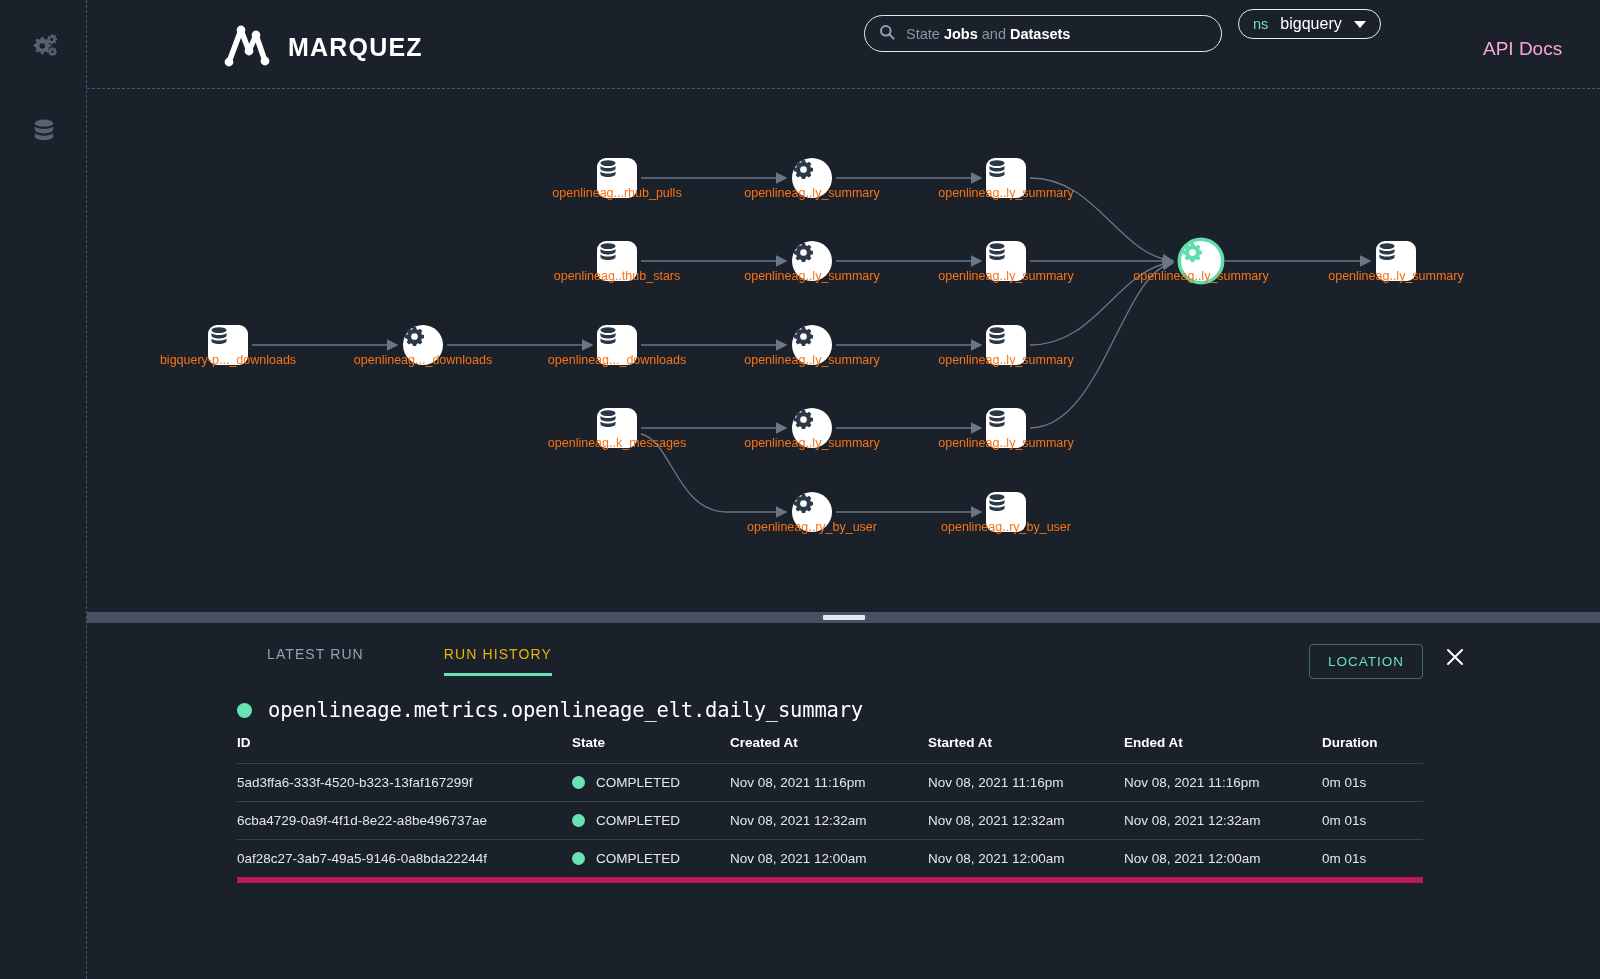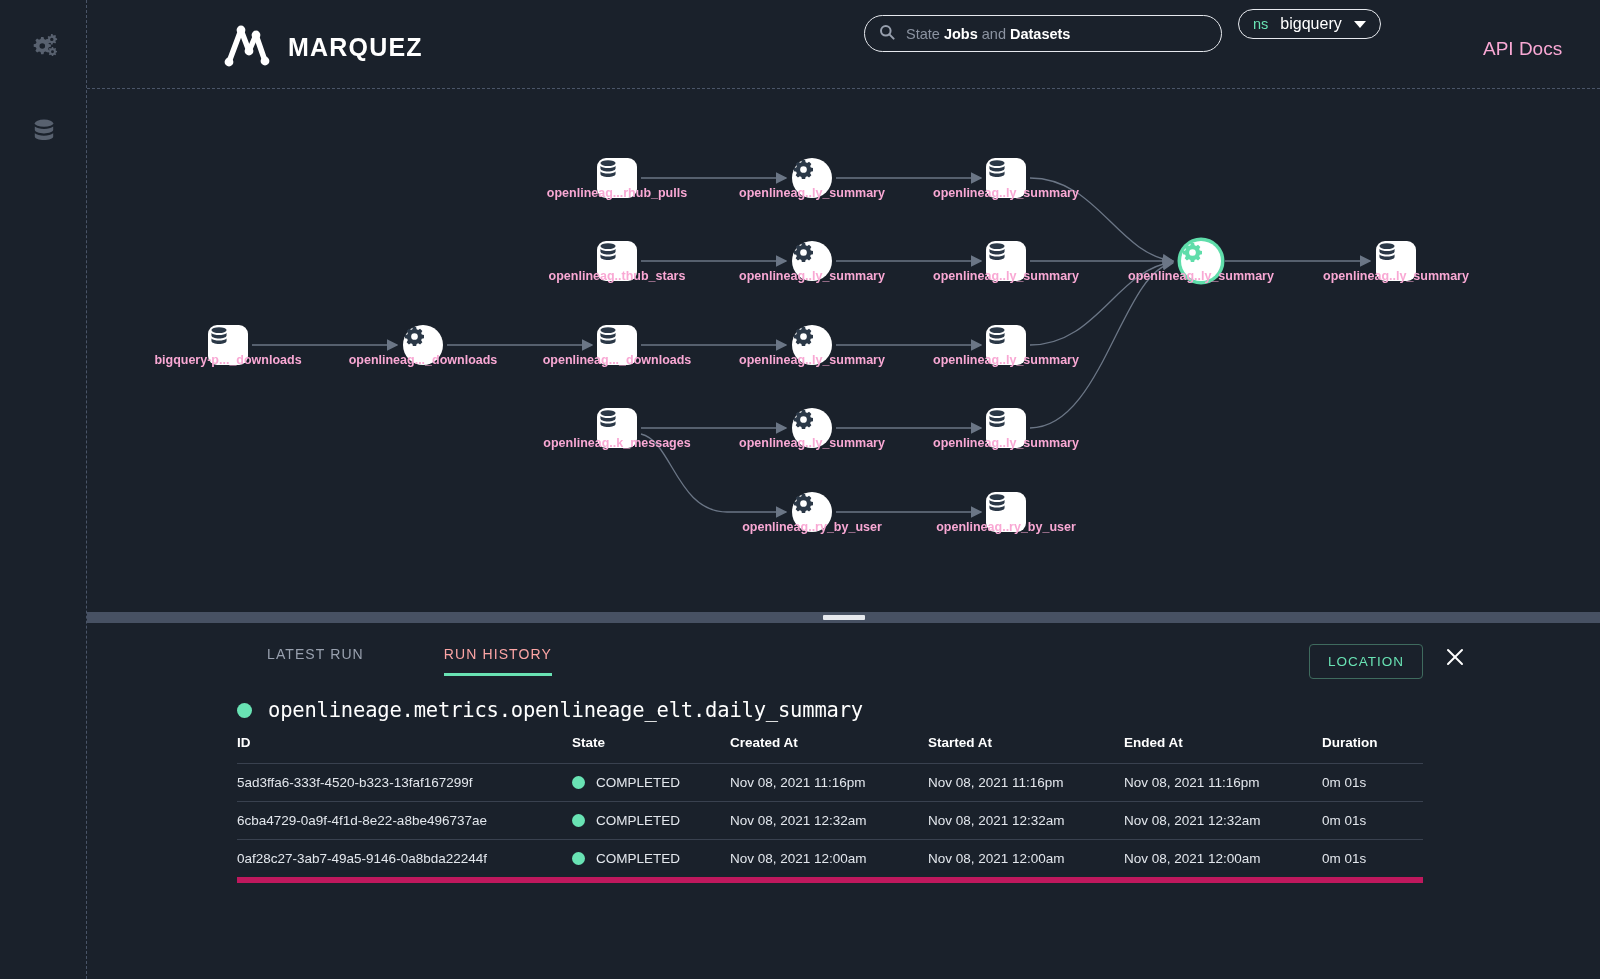--- a/index.html
+++ b/index.html
@@ -71,43 +71,43 @@
   .node-shape {
     width: 40px; height: 40px; background: #ffffff;
     display: flex; align-items: center; justify-content: center;
     margin: 0 auto; cursor: pointer;
   }
   .node.dataset .node-shape { border-radius: 9px; color: #2b3847; }
   .node.job .node-shape { border-radius: 50%; color: #2b3847; }
   .node.job.selected .node-shape { color: #5fddaa; box-shadow: 0 0 0 3.5px #5fddaa; }
   .node-label {
     position: absolute; top: 28px; left: 50%; transform: translateX(-50%);
-    color: #f9a8d4; font-size: 12.5px; white-space: nowrap;
-    text-align: left; cursor: pointer; font-weight: bold;
+    color: #f97316; font-size: 12.5px; white-space: nowrap;
+    text-align: left; cursor: pointer;
   }
 
   
   .splitter {
     position: absolute; left: 87px; top: 612px; right: 0; height: 11px;
     background: #475163; cursor: row-resize;
   }
   .splitter-grip {
     position: absolute; left: 50%; top: 3px; transform: translateX(-50%);
     width: 42px; height: 5px; background: #e6e9ee; border-radius: 1px;
   }
 
   
   .panel { position: absolute; left: 87px; top: 623px; right: 0; bottom: 0; background: #1a212b; }
   .tabs { position: absolute; left: 180px; top: 23px; display: flex; gap: 0; }
   .tab {
     padding: 0 38px 14px 0; font-size: 14px; letter-spacing: 1.1px;
     color: #98a0ae; cursor: pointer; position: relative;
   }
   .tab + .tab { padding-left: 42px; }
-  .tab.active { color: #fca5a5; }
+  .tab.active { color: #eab308; }
   .tab.active::after {
     content: ""; position: absolute; left: 42px; right: 38px; bottom: 0;
     height: 3px; background: #69e3b4;
   }
   .location-btn {
     position: absolute; right: 177px; top: 21px;
     padding: 9px 18px; border: 1px solid #3f6b5e; border-radius: 4px;
     color: #69e3b4; font-size: 13.5px; letter-spacing: 1px; cursor: pointer;
     background: transparent;
   }

